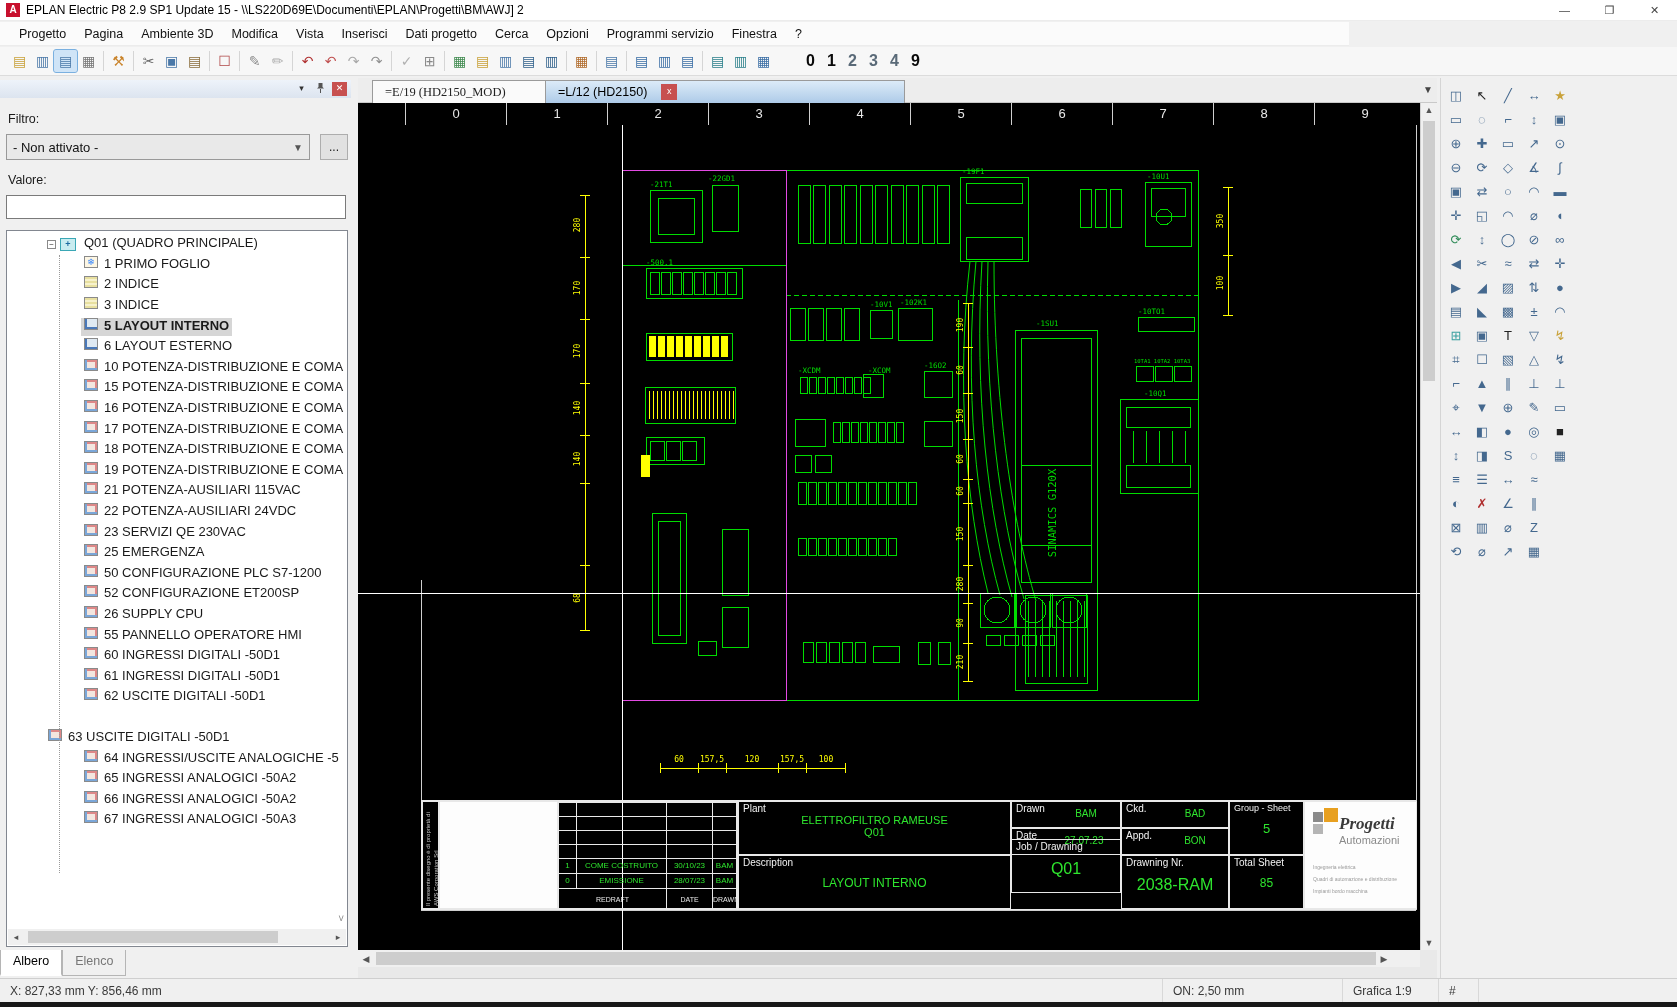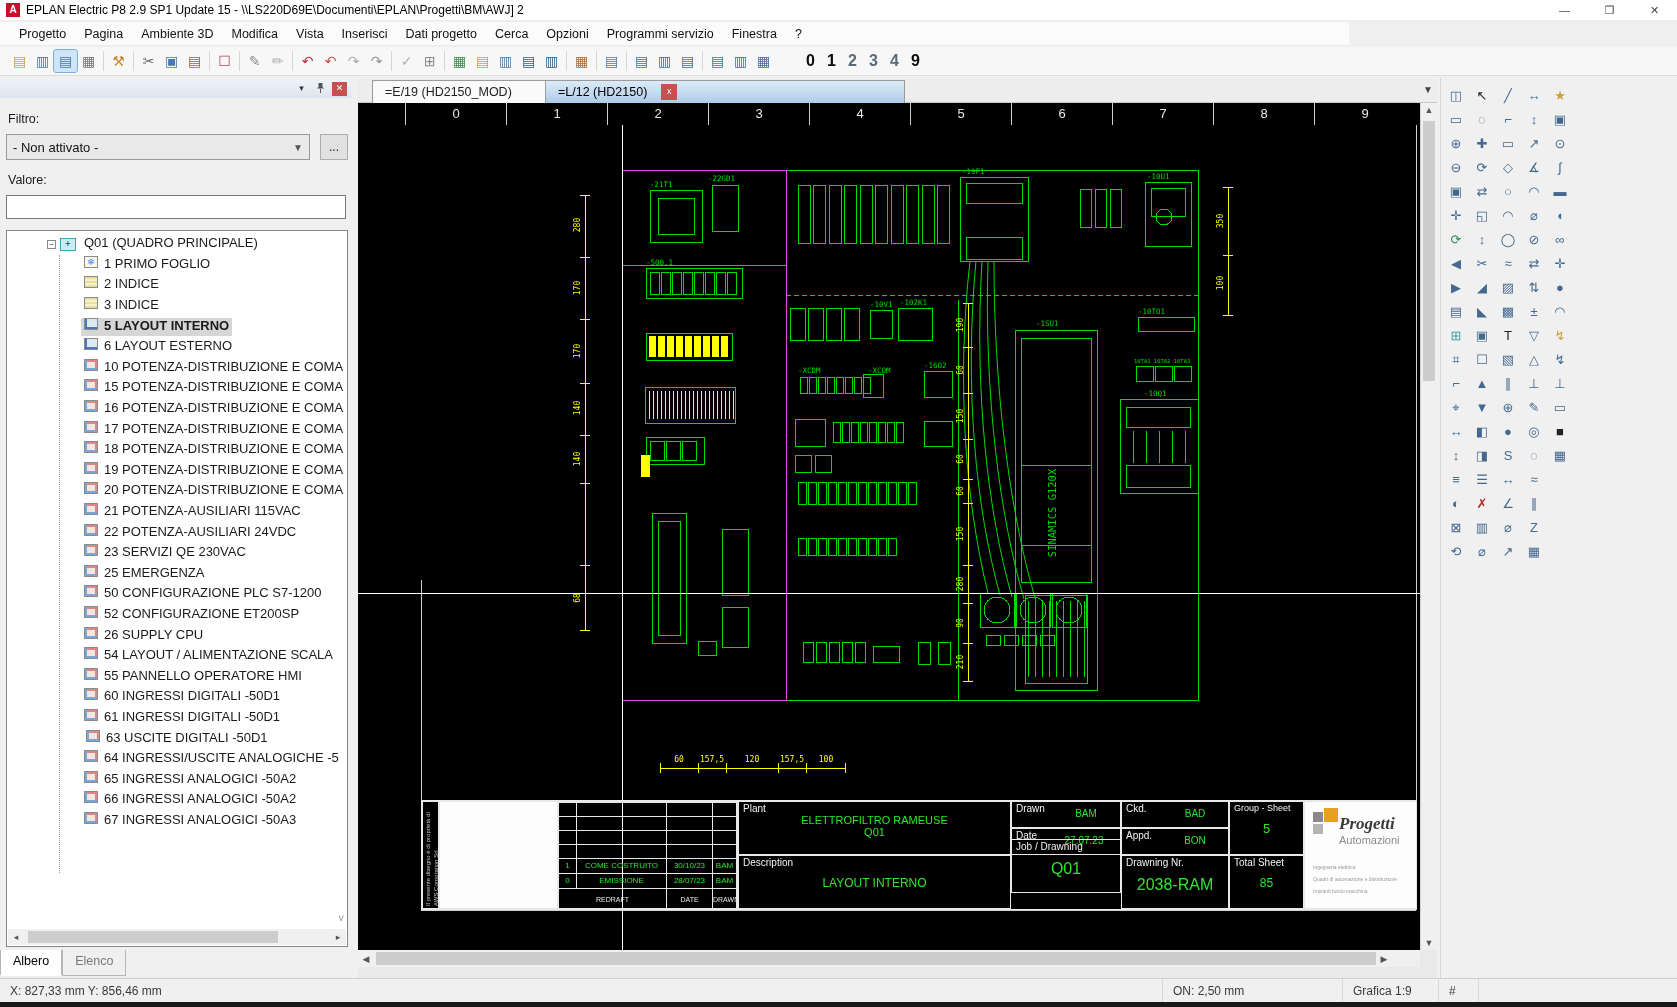--- a/index.html
+++ b/index.html
@@ -279,26 +279,20 @@
           </div>
           <div class="trow" style="padding-left: 74px;">
             <span class="rowbody">
               <span class="pgico schem"></span>
               <span>19 POTENZA-DISTRIBUZIONE E COMA</span>
             </span>
           </div>
           <div class="trow" style="padding-left: 74px;">
             <span class="rowbody">
               <span class="pgico schem"></span>
-              <span>20 POTENZA-DISTRIBUZIONE E COMA</span>
-            </span>
-          </div>
-          <div class="trow" style="padding-left: 74px;">
-            <span class="rowbody">
-              <span class="pgico schem"></span>
               <span>21 POTENZA-AUSILIARI 115VAC</span>
             </span>
           </div>
           <div class="trow" style="padding-left: 74px;">
             <span class="rowbody">
               <span class="pgico schem"></span>
               <span>22 POTENZA-AUSILIARI 24VDC</span>
             </span>
           </div>
           <div class="trow" style="padding-left: 74px;">
@@ -327,42 +321,42 @@
           </div>
           <div class="trow" style="padding-left: 74px;">
             <span class="rowbody">
               <span class="pgico schem"></span>
               <span>26 SUPPLY CPU</span>
             </span>
           </div>
           <div class="trow" style="padding-left: 74px;">
             <span class="rowbody">
               <span class="pgico schem"></span>
-              <span>54 LAYOUT / ALIMENTAZIONE SCALA</span>
-            </span>
-          </div>
-          <div class="trow" style="padding-left: 74px;">
-            <span class="rowbody">
-              <span class="pgico schem"></span>
               <span>55 PANNELLO OPERATORE HMI</span>
             </span>
           </div>
           <div class="trow" style="padding-left: 74px;">
             <span class="rowbody">
               <span class="pgico schem"></span>
               <span>60 INGRESSI DIGITALI -50D1</span>
             </span>
           </div>
           <div class="trow" style="padding-left: 74px;">
             <span class="rowbody">
               <span class="pgico schem"></span>
               <span>61 INGRESSI DIGITALI -50D1</span>
             </span>
           </div>
-          <div class="trow" style="padding-left: 76px;">
+          <div class="trow" style="padding-left: 74px;">
+            <span class="rowbody">
+              <span class="pgico schem"></span>
+              <span>62 USCITE DIGITALI -50D1</span>
+            </span>
+          </div>
+          <div class="trow" style="padding-left: 38px; margin-top: 20px;">
             <span class="rowbody">
               <span class="pgico schem"></span>
               <span>63 USCITE DIGITALI -50D1</span>
             </span>
           </div>
           <div class="trow" style="padding-left: 74px;">
             <span class="rowbody">
               <span class="pgico schem"></span>
               <span>64 INGRESSI/USCITE ANALOGICHE -5</span>
             </span>
@@ -396,21 +390,21 @@
       </div>
     <div id="lp-tabs">
         <div class="lptab active">Albero</div>
         <div class="lptab">Elenco</div>
       </div>
   </div>
 
   <div id="editor">
     <div id="tabbar">
       <span id="tab-dd">▼</span>
-    <div class="etab inactive" style="left: 14px; width: 190px;">
+    <div class="etab inactive" style="left: 14px; width: 190px; font-family: Liberation Serif, serif;">
           <span>=E/19 (HD2150_MOD)</span>
         </div>
         <div class="etab active" style="left: 187px; width: 360px;">
           <span>=L/12 (HD2150)</span>
           <span class="tab-close">x</span>
         </div>
       </div>
     <div id="ruler">
         <div class="rcell">0</div>
         <div class="rcell">1</div>

